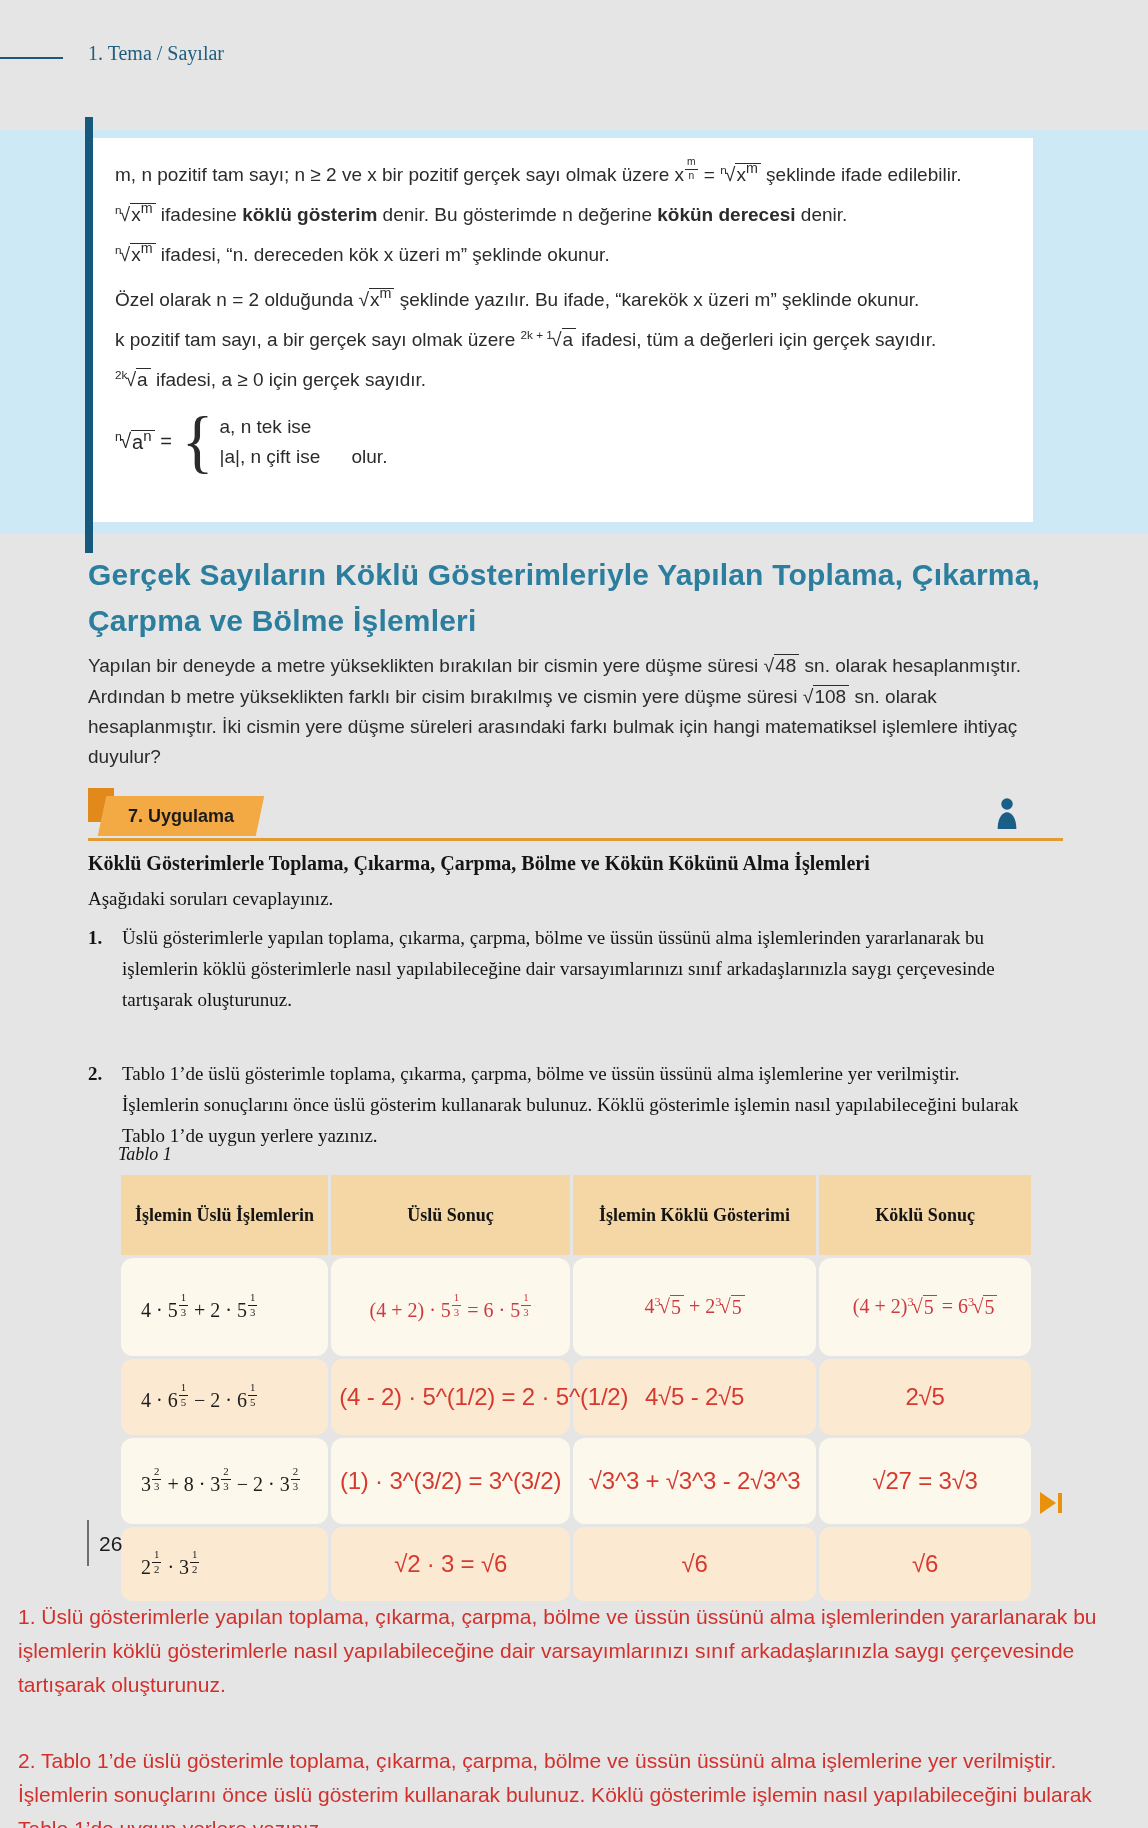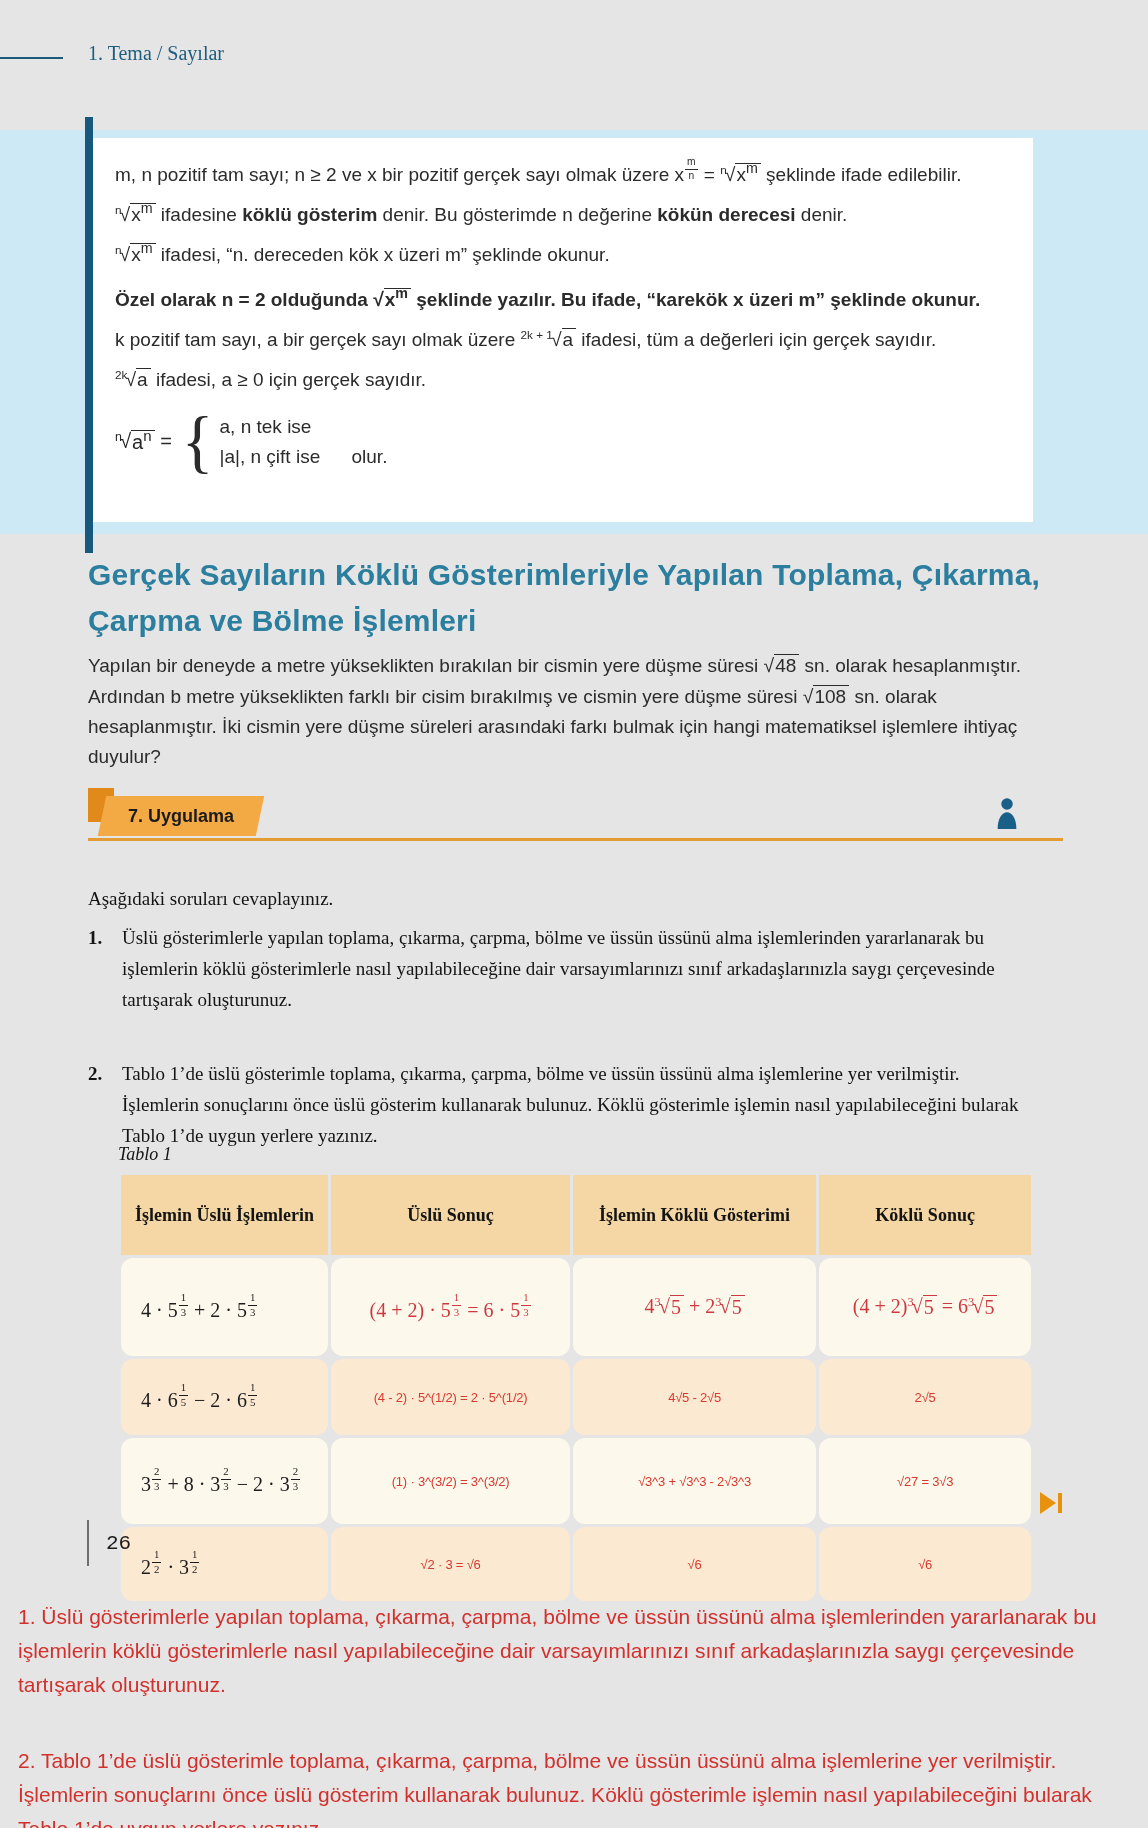--- a/index.html
+++ b/index.html
@@ -11,21 +11,21 @@
   .crumb{position:absolute;left:88px;top:42px;font-family:"Liberation Serif",serif;
          font-size:20px;color:#1d5d7e;}
 
   
   .blue-band{position:absolute;left:0;top:130px;width:1148px;height:404px;background:#cde9f6;}
   .navy-bar{position:absolute;left:85px;top:117px;width:8px;height:436px;background:#17597c;}
   .info-box{position:absolute;left:93px;background:#ffffff;}
   .box1{top:138px;width:940px;height:260px;padding:14px 0 0 0;}
   .box2{top:410px;width:940px;height:112px;}
   .info-box .bl{margin:0;padding:2px 22px;font-size:19px;line-height:31px;color:#2b2b2b;}
-  .box1 .gap{margin-top:10px;font-weight:bold;}
+  .box1 .gap{margin-top:10px;}
 
   
   .mf{display:inline-flex;flex-direction:column;align-items:center;vertical-align:middle;
       font-size:0.72em;line-height:1.05;margin:0 1px;}
   .mfn{border-bottom:1.5px solid currentColor;padding:0 2px 1px;}
   .mfd{padding-top:1px;}
   sup.ms{vertical-align:0.55em;font-size:0.75em;line-height:0;}
   sup.ms .mf{vertical-align:middle;}
   .mr{white-space:nowrap;display:inline-block;}
   .mr .mi{font-size:0.62em;vertical-align:0.6em;margin-right:-2px;letter-spacing:0;}
@@ -74,33 +74,33 @@
   .t1 col.c1{width:23%;} .t1 col.c2{width:26.5%;} .t1 col.c3{width:27%;} .t1 col.c4{width:23.5%;}
   .t1 td{padding:10px 8px;vertical-align:middle;border-radius:12px;}
   .t1 tr:nth-child(odd) td{background:#fdf8ec;}
   .t1 tr:nth-child(even) td{background:#fce9d2;}
   .t1 tr:nth-child(1) td{height:78px;} .t1 tr:nth-child(2) td{height:56px;}
   .t1 tr:nth-child(3) td{height:66px;} .t1 tr:nth-child(4) td{height:54px;}
   .c-expr{font-family:"Liberation Serif",serif;font-size:20px;color:#1c1c1c;
           text-align:left;padding-left:20px !important;}
   .c-ans{text-align:center;white-space:nowrap;}
   .c-ans.print{font-family:"Liberation Serif",serif;font-size:20px;color:#cc3a40;}
-  .c-ans.hand{font-family:"Liberation Sans",sans-serif;font-size:13px;color:#d63a2f;
+  .c-ans.hand{font-family:"Liberation Sans",sans-serif;font-size:24px;color:#d63a2f;
               letter-spacing:-0.2px;}
 
   
   .next{position:absolute;left:1040px;top:1492px;width:26px;height:22px;cursor:pointer;}
   .next .tri{position:absolute;left:0;top:0;width:0;height:0;
              border-left:16px solid #e8920c;border-top:11px solid transparent;border-bottom:11px solid transparent;}
   .next .bar{position:absolute;left:18px;top:1px;width:4px;height:20px;background:#e8920c;}
 
   
   .pg-line{position:absolute;left:87px;top:1520px;width:2px;height:46px;background:#6d6d6d;}
-  .pg-num{position:absolute;left:99px;top:1532px;font-family:Liberation Mono, monospace;
-          font-size:21px;color:#1c1c1c;margin-left:7px;}
+  .pg-num{position:absolute;left:99px;top:1532px;font-family:Liberation Sans, sans-serif;
+          font-size:21px;color:#1c1c1c;}
 
   
   .notes{position:absolute;left:18px;top:1600px;width:1116px;color:#d2302c;}
   .notes p{margin:0 0 0 0;font-size:21px;line-height:34px;}
   .notes p + p{margin-top:42px;}
 </style>
 </head>
 <body>
 
 <div class="page">
@@ -151,20 +151,21 @@
     <span>7. Uygulama</span>
   </div>
   <div class="orange-rule"></div>
   <div class="person">
     <svg viewBox="0 0 24 28" width="30" height="36">
       <circle cx="12" cy="6" r="4.6" fill="#1a5f88"></circle>
       <path d="M4.5 26 C4.5 17.5 8 12.5 12 12.5 C16 12.5 19.5 17.5 19.5 26 Z" fill="#1a5f88"></path>
     </svg>
   </div>
 
+  <h2 class="app-heading">Köklü Gösterimlerle Toplama, Çıkarma, Çarpma, Bölme ve Kökün Kökünü Alma İşlemleri</h2>
   <p class="app-intro">Aşağıdaki soruları cevaplayınız.</p>
 
   <div class="q-item q1">
     <span class="q-num">1.</span>
     <span>Üslü gösterimlerle yapılan toplama, çıkarma, çarpma, bölme ve üssün üssünü alma işlemlerinden yararlanarak bu işlemlerin köklü gösterimlerle nasıl yapılabileceğine dair varsayımlarınızı sınıf arkadaşlarınızla saygı çerçevesinde tartışarak oluşturunuz.</span>
   </div>
   <div class="q-item q2">
     <span class="q-num">2.</span>
     <span>Tablo 1’de üslü gösterimle toplama, çıkarma, çarpma, bölme ve üssün üssünü alma işlemlerine yer verilmiştir. İşlemlerin sonuçlarını önce üslü gösterim kullanarak bulunuz. Köklü gösterimle işlemin nasıl yapılabileceğini bularak Tablo 1’de uygun yerlere yazınız.</span>
   </div>

